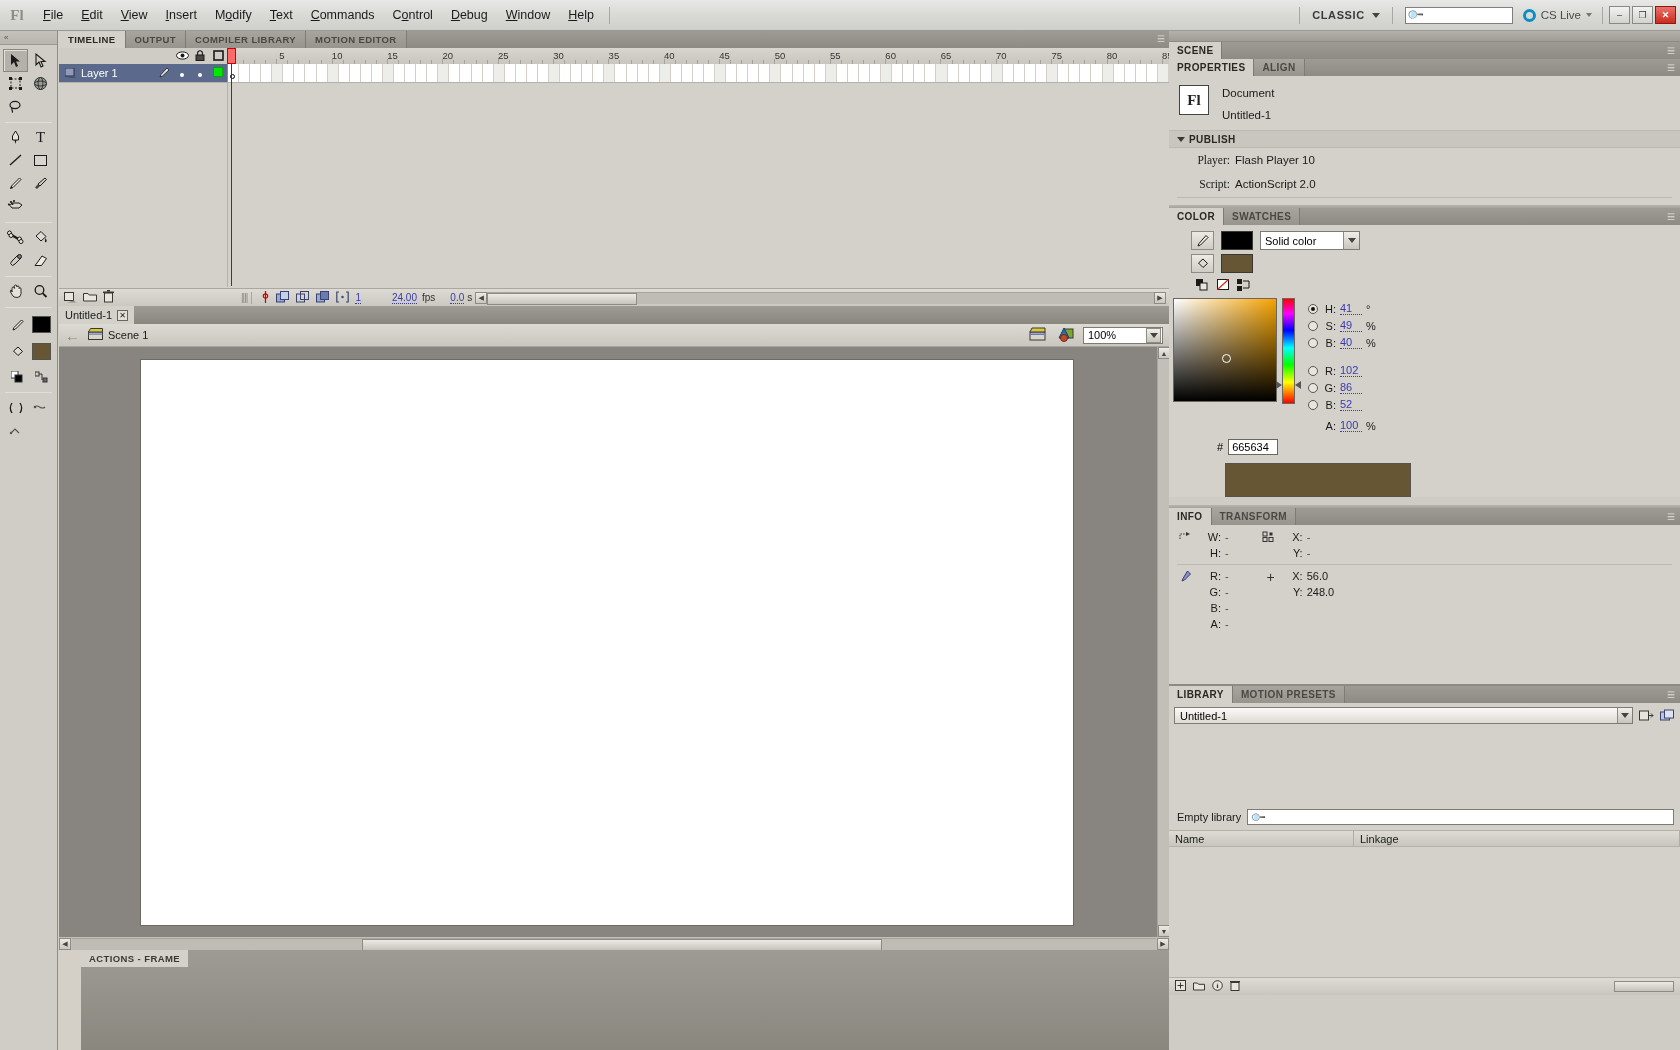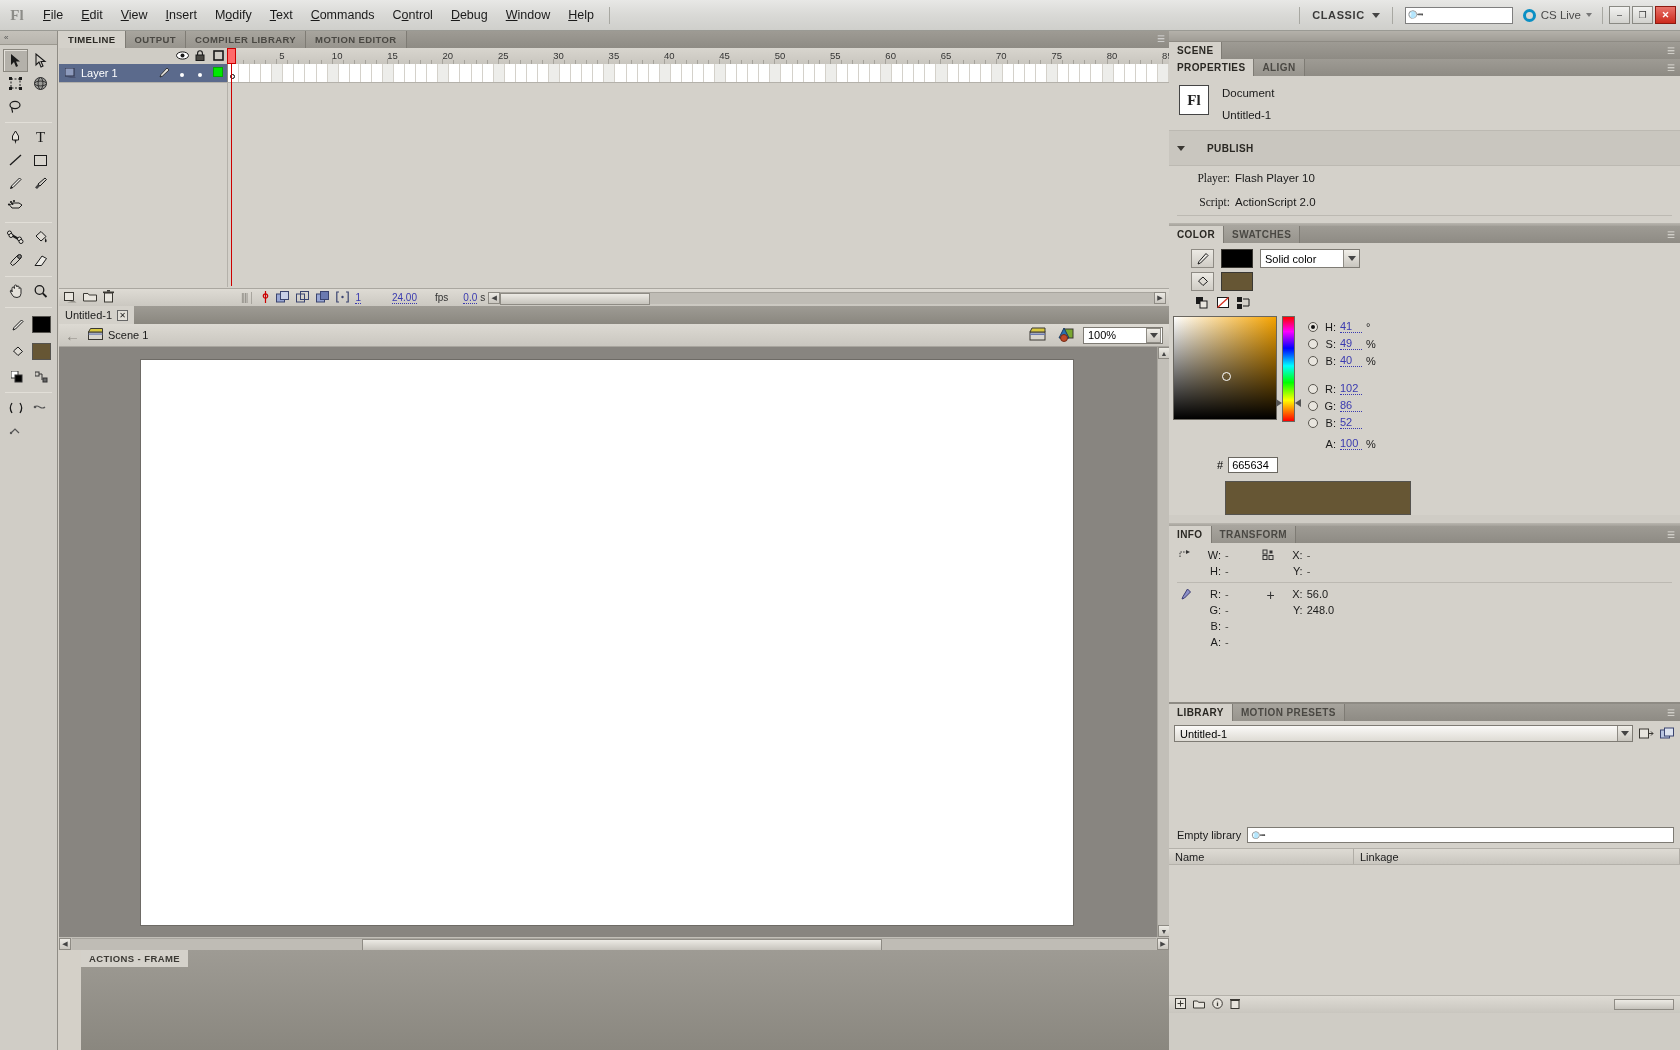--- a/index.html
+++ b/index.html
@@ -169,22 +169,22 @@
             color:#4a4843; background:linear-gradient(to bottom,#a8a59e,#97948d); border-right:1px solid #7e7b74; cursor:default;}
   .dp-tab.active { background:#d4d1ca; color:#2a2823;}
   .dp-menu { position:absolute; right:5px; top:4px; color:#e0ded8; font-size:9px; cursor:default;}
 
   
   .props-body { background:#d4d1ca; padding:0; position:relative;}
   .prop-doc { display:flex; padding:9px 0 9px 10px; gap:13px; align-items:flex-start; }
   .fl-thumb { width:30px;height:30px;background:#fff;border:1px solid #444;display:flex;align-items:center;justify-content:center;
               font-family:"Liberation Serif",serif; font-size:15px; font-weight:bold; color:#222;}
   .prop-doc-txt { display:flex; flex-direction:column; gap:10px; font-size:11.5px; color:#1a1a1a; padding-top:2px;}
-  .sect-head { height:36px; background:#c9c6bf; border-top:1px solid #bcb9b2; border-bottom:1px solid #bcb9b2;
-               display:flex; align-items:center; gap:22px; padding-left:8px; font-size:10px; font-weight:bold;
+  .sect-head { height:18px; background:#c9c6bf; border-top:1px solid #bcb9b2; border-bottom:1px solid #bcb9b2;
+               display:flex; align-items:center; gap:4px; padding-left:8px; font-size:10px; font-weight:bold;
                letter-spacing:0.4px; color:#2a2823; cursor:default;}
   .tri-sect { width:0;height:0;border-left:4.5px solid transparent;border-right:4.5px solid transparent;border-top:5px solid #3a3833; }
   .prop-row { display:flex; align-items:center; height:24px; font-size:11.5px; color:#1a1a1a; }
   .prop-lbl { width:66px; text-align:right; padding-right:5px;font-family:Liberation Serif, serif; }
   .prop-val { color:#1a1a1a; }
   .prop-divider { height:1px; background:#bcb9b2; margin:1px 8px 1px 8px;}
   .pencil-ico { margin-left:auto; margin-right:26px; color:#777; font-size:11px;}
 
   
   .color-body { background:#d4d1ca; padding:6px 0 0 0; }
@@ -839,21 +839,21 @@
           <span>
             <svg width="13" height="12" viewBox="0 0 13 12">
                 <path d="M3 1 L0.8 1 L0.8 11 L3 11 M10 1 L12.2 1 L12.2 11 L10 11" fill="none" stroke="#3a4470" stroke-width="1.2"></path>
                 <circle cx="6.5" cy="6" r="1.2" fill="#3a4470"></circle>
               </svg>
           </span>
           <span class="tlf-val dotted">1</span>
         </div>
         <div style="flex:0 0 26px"></div>
         <span class="tlf-val dotted">24.00</span>
-        <span style="margin-left:18px;color:#333">fps</span>
+        <span style="margin-left:5px;color:#333">fps</span>
         <div style="flex:0 0 15px"></div>
         <span class="tlf-val dotted">0.0</span>
         <span style="margin-left:3px;color:#333">s</span>
         <div class="hscroll">
           <div class="hs-btn">◀</div>
           <div class="hs-track">
               <div class="hs-thumb"></div>
             </div>
           <div class="hs-btn" style="margin-left:auto">▶</div>
         </div>

